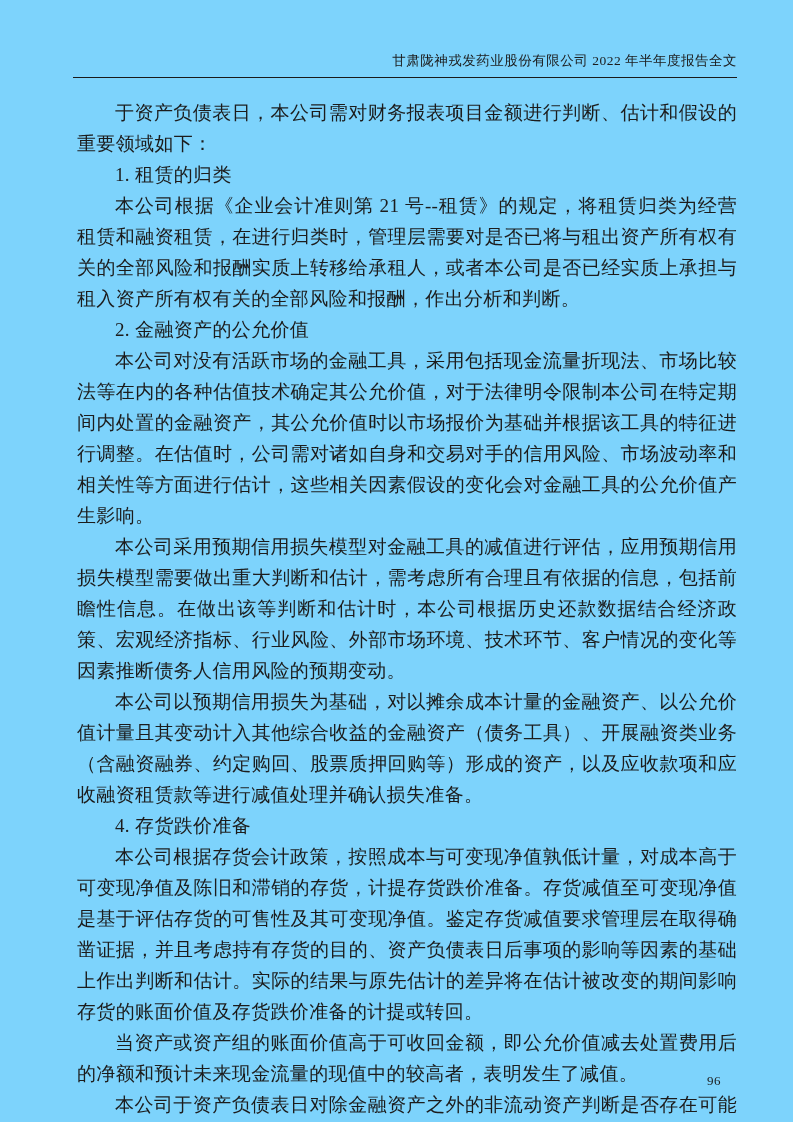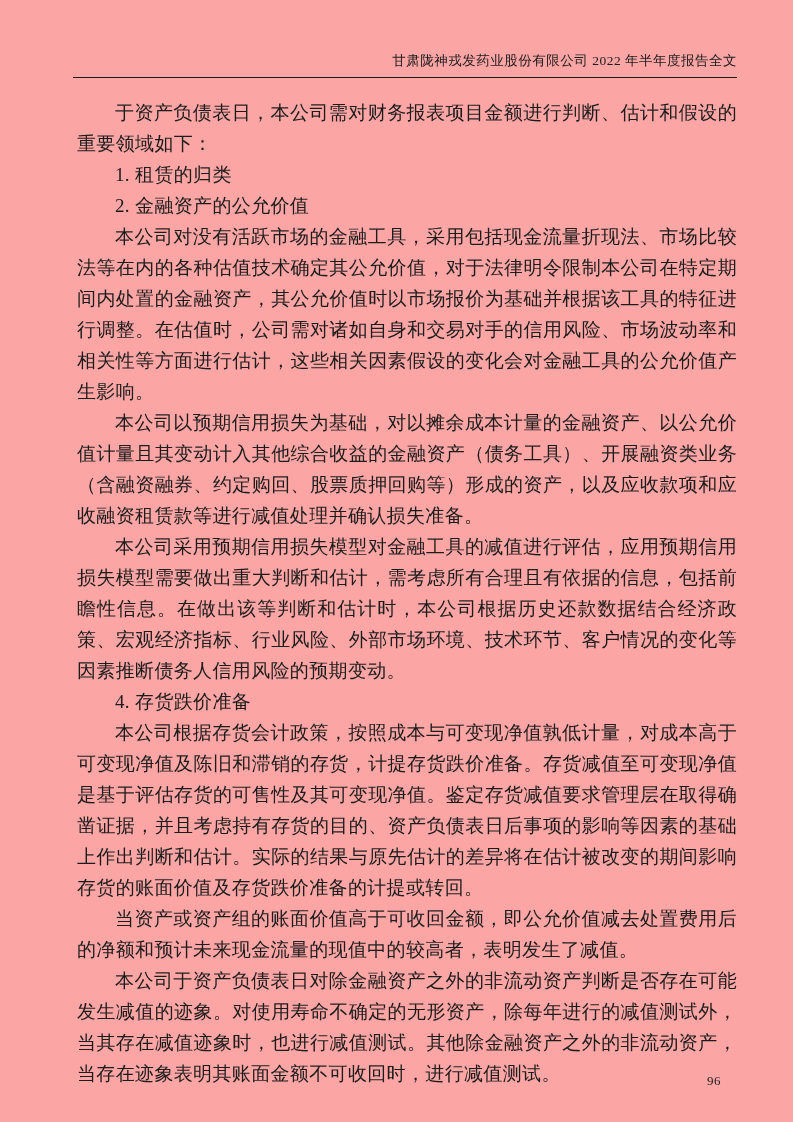--- a/index.html
+++ b/index.html
@@ -4,21 +4,21 @@
 <style>
   html, body {
     margin: 0;
     padding: 0;
     background: #ffffff;
   }
   .page {
     position: relative;
     width: 793px;
     height: 1122px;
-    background: #fca5a5;
+    background: #7dd3fc;
     font-family: "Liberation Serif", "DejaVu Serif", serif;
     color: #1c1c1c;
     overflow: hidden;
   }
   .header {
     position: absolute;
     top: 52px;
     left: 73px;
     width: 664px;
     text-align: right;
@@ -64,26 +64,27 @@
 
   <div class="header">
     <span>甘肃陇神戎发药业股份有限公司 2022 年半年度报告全文</span>
   </div>
 
   <div class="body-text">
 
     <p>于资产负债表日，本公司需对财务报表项目金额进行判断、估计和假设的重要领域如下：</p>
 
     <p class="section-heading">1. 租赁的归类</p>
+    <p>本公司根据《企业会计准则第 21 号--租赁》的规定，将租赁归类为经营租赁和融资租赁，在进行归类时，管理层需要对是否已将与租出资产所有权有关的全部风险和报酬实质上转移给承租人，或者本公司是否已经实质上承担与租入资产所有权有关的全部风险和报酬，作出分析和判断。</p>
 
     <p class="section-heading">2. 金融资产的公允价值</p>
     <p>本公司对没有活跃市场的金融工具，采用包括现金流量折现法、市场比较法等在内的各种估值技术确定其公允价值，对于法律明令限制本公司在特定期间内处置的金融资产，其公允价值时以市场报价为基础并根据该工具的特征进行调整。在估值时，公司需对诸如自身和交易对手的信用风险、市场波动率和相关性等方面进行估计，这些相关因素假设的变化会对金融工具的公允价值产生影响。</p>
 
+    <p>本公司采用预期信用损失模型对金融工具的减值进行评估，应用预期信用损失模型需要做出重大判断和估计，需考虑所有合理且有依据的信息，包括前瞻性信息。在做出该等判断和估计时，本公司根据历史还款数据结合经济政策、宏观经济指标、行业风险、外部市场环境、技术环节、客户情况的变化等因素推断债务人信用风险的预期变动。</p>
     <p>本公司以预期信用损失为基础，对以摊余成本计量的金融资产、以公允价值计量且其变动计入其他综合收益的金融资产（债务工具）、开展融资类业务（含融资融券、约定购回、股票质押回购等）形成的资产，以及应收款项和应收融资租赁款等进行减值处理并确认损失准备。</p>
-    <p>本公司采用预期信用损失模型对金融工具的减值进行评估，应用预期信用损失模型需要做出重大判断和估计，需考虑所有合理且有依据的信息，包括前瞻性信息。在做出该等判断和估计时，本公司根据历史还款数据结合经济政策、宏观经济指标、行业风险、外部市场环境、技术环节、客户情况的变化等因素推断债务人信用风险的预期变动。</p>
 
     <p class="section-heading">4. 存货跌价准备</p>
     <p>本公司根据存货会计政策，按照成本与可变现净值孰低计量，对成本高于可变现净值及陈旧和滞销的存货，计提存货跌价准备。存货减值至可变现净值是基于评估存货的可售性及其可变现净值。鉴定存货减值要求管理层在取得确凿证据，并且考虑持有存货的目的、资产负债表日后事项的影响等因素的基础上作出判断和估计。实际的结果与原先估计的差异将在估计被改变的期间影响存货的账面价值及存货跌价准备的计提或转回。</p>
 
     <p>当资产或资产组的账面价值高于可收回金额，即公允价值减去处置费用后的净额和预计未来现金流量的现值中的较高者，表明发生了减值。</p>
     <p>本公司于资产负债表日对除金融资产之外的非流动资产判断是否存在可能发生减值的迹象。对使用寿命不确定的无形资产，除每年进行的减值测试外，当其存在减值迹象时，也进行减值测试。其他除金融资产之外的非流动资产，当存在迹象表明其账面金额不可收回时，进行减值测试。</p>
 
   </div>
 
   <div class="page-footer">

